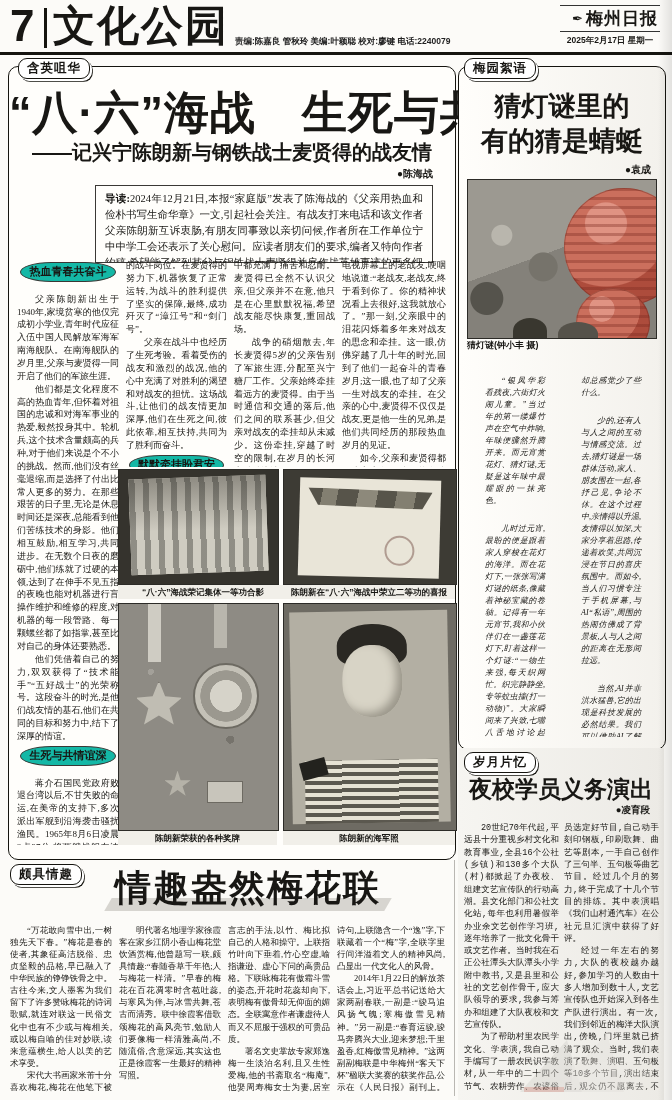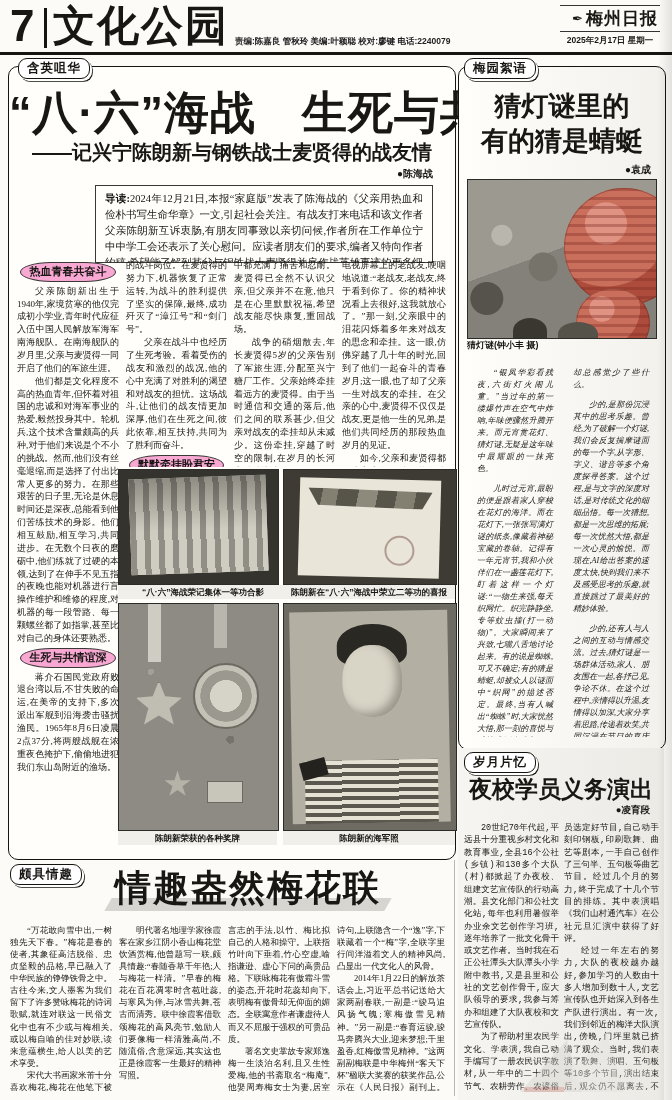--- a/index.html
+++ b/index.html
@@ -44,23 +44,23 @@
          border:1.5px solid #3a3835;padding:5px 9px;font-size:10.5px;line-height:1.52;
          text-align:justify;overflow:hidden;background:#fffefb;}
   .intro b{font-weight:bold;}
   .intro::before,.intro::after{content:"";position:absolute;width:16px;height:16px;border-color:#15140f;border-style:solid;}
   .intro::before{left:-4px;top:-4px;border-width:2.5px 0 0 2.5px;}
   .intro::after{right:-4px;bottom:-4px;border-width:0 2.5px 2.5px 0;}
 
   .col{position:absolute;font-size:9px;line-height:1.43;text-align:justify;overflow:hidden;}
   .col p{margin:0;text-indent:2em;}
   .col p.noindent{text-indent:0;}
-  .subhead{display:block;margin:3px auto 3px auto;width:92%;border:1.2px solid #3a3835;
+  .subhead{display:block;margin:3px auto 11px auto;width:92%;border:1.2px solid #3a3835;
          border-radius:50px/16px;text-align:center;font-family:"Liberation Sans",sans-serif;
-         font-size:11px;font-weight:900;padding:1px 0;background:#f9a8d4;text-indent:0;}
+         font-size:11px;font-weight:900;padding:1px 0;background:#14b8a6;text-indent:0;}
   .colA{left:8px;top:192px;width:102px;height:586px;}
   .colB{left:117px;top:192px;width:101px;height:208px;}
   .colC{left:225px;top:192px;width:101px;height:208px;}
   .colD{left:333px;top:192px;width:104px;height:208px;}
 
   
   .ph{position:absolute;border:1px solid #2c2b27;overflow:hidden;}
   .ph-cap{position:absolute;font-size:8.5px;font-weight:bold;text-align:center;
           font-family:"Liberation Sans",sans-serif;background:#f1efe9;line-height:14px;}
   .ph1{left:109px;top:402px;width:159px;height:114px;background:#35332d;}
@@ -113,21 +113,21 @@
   .lantern::after{content:"";position:absolute;inset:0;border-radius:50%;
         background:repeating-linear-gradient(180deg,rgba(120,40,30,.35) 0 3px,rgba(0,0,0,0) 3px 9px);}
   .lan1{right:-28px;top:8px;width:120px;height:118px;}
   .lan2{right:6px;bottom:-20px;width:74px;height:70px;}
   .head1{position:absolute;left:24%;bottom:-6px;width:34px;height:26px;border-radius:50% 50% 0 0;background:#39372f;}
   .head2{position:absolute;left:48%;bottom:-8px;width:40px;height:24px;border-radius:50% 50% 0 0;background:#55524a;}
   .r-cap{position:absolute;left:8px;top:272px;width:188px;font-size:9px;font-weight:bold;
         font-family:"Liberation Sans",sans-serif;display:flex;justify-content:flex-start;}
   .r-col{position:absolute;top:292px;width:92px;height:378px;font-size:8px;line-height:1.5;
         text-align:justify;overflow:hidden;font-style:italic;}
-  .r-col p{margin:8px;text-indent:2em;}
+  .r-col p{margin:16px;text-indent:2em;}
   .r-col1{left:10px;}
   .r-col2{left:106px;}
 
   
   .sbox{position:absolute;left:458px;top:748px;width:206px;height:352px;
         background:linear-gradient(to right,#f6f5f1,#eceae5);}
   .s-title{position:absolute;left:0;top:26px;width:100%;text-align:center;
         font-family:"Liberation Sans",sans-serif;font-size:23px;font-weight:900;}
   .s-author{position:absolute;right:14px;top:56px;font-size:9.5px;font-weight:bold;}
   .s-col{position:absolute;top:74px;width:95px;height:268px;font-size:8.5px;line-height:1.45;
@@ -176,20 +176,21 @@
   <div class="mainbox">
     <div class="m-headline">“八·六”海战　生死与共</div>
     <div class="m-sub">——记兴宁陈朗新与钢铁战士麦贤得的战友情</div>
     <div class="m-author">●陈海战</div>
     <div class="intro"><b>导读:</b><span>2024年12月21日,本报“家庭版”发表了陈海战的《父亲用热血和俭朴书写生命华章》一文,引起社会关注。有战友打来电话和该文作者父亲陈朗新互诉衷肠,有朋友同事致以亲切问候,作者所在工作单位宁中中学工会还表示了关心慰问。应读者朋友们的要求,编者又特向作者约稿,希望能了解到其父与钢铁战士麦贤得并肩作战英雄事迹的更多细节。为此,他又从他父亲口中挖出一些“猛料”。今刊此文,以飨读者。</span></div>
 
     <div class="col colA">
       <span class="subhead">热血青春共奋斗</span>
       <p>父亲陈朗新出生于1940年,家境贫寒的他仅完成初小学业,青年时代应征入伍中国人民解放军海军南海舰队。在南海舰队的岁月里,父亲与麦贤得一同开启了他们的军旅生涯。</p>
       <p>他们都是文化程度不高的热血青年,但怀着对祖国的忠诚和对海军事业的热爱,毅然投身其中。轮机兵,这个技术含量颇高的兵种,对于他们来说是个不小的挑战。然而,他们没有丝毫退缩,而是选择了付出比常人更多的努力。在那些艰苦的日子里,无论是休息时间还是深夜,总能看到他们苦练技术的身影。他们相互鼓励,相互学习,共同进步。在无数个日夜的磨砺中,他们练就了过硬的本领,达到了在伸手不见五指的夜晚也能对机器进行盲操作维护和维修的程度,对机器的每一段管路、每一颗螺丝都了如指掌,甚至比对自己的身体还要熟悉。</p>
+      <p>他们凭借着自己的努力,双双获得了“技术能手”“五好战士”的光荣称号。这段奋斗的时光,是他们战友情的基石,他们在共同的目标和努力中,结下了深厚的情谊。</p>
       <span class="subhead">生死与共情谊深</span>
       <p>蒋介石国民党政府败退台湾以后,不甘失败的命运,在美帝的支持下,多次派出军舰到沿海袭击骚扰渔民。1965年8月6日凌晨2点37分,将两艘战舰在浓重夜色掩护下,偷偷地进犯我们东山岛附近的渔场。</p>
 
     </div>
     <div class="col colB">
       <p class="noindent">的战斗岗位。在麦贤得的努力下,机器恢复了正常运转,为战斗的胜利提供了坚实的保障,最终,成功歼灭了“漳江号”和“剑门号”。</p>
       <p>父亲在战斗中也经历了生死考验。看着受伤的战友和激烈的战况,他的心中充满了对胜利的渴望和对战友的担忧。这场战斗,让他们的战友情更加深厚,他们在生死之间,彼此依靠,相互扶持,共同为了胜利而奋斗。</p>
       <span class="subhead">默默牵挂盼君安</span>
 
     </div>
@@ -252,21 +253,20 @@
       <span>(钟小丰  摄)</span>
     </div>
     <div class="r-col r-col1">
       <p>“银凤华彩看残夜,六街灯火闹儿童。”当过年的第一缕爆竹声在空气中炸响,年味便骤然升腾开来。而元宵赏花灯、猜灯谜,无疑是这年味中最耀眼的一抹亮色。</p>
       <p>儿时过元宵,最盼的便是跟着家人穿梭在花灯的海洋。而在花灯下,一张张写满灯谜的纸条,像藏着神秘宝藏的卷轴。记得有一年元宵节,我和小伙伴们在一盏莲花灯下,盯着这样一个灯谜:“一物生来强,每天织网忙。织完静静坐,专等蚊虫撞(打一动物)”。大家瞬间来了兴致,七嘴八舌地讨论起来。有的说是蜘蛛,可又不确定;有的猜是蜻蜓,却被众人以谜面中“织网”的描述否定。最终,当有人喊出“蜘蛛”时,大家恍然大悟,那一刻的喜悦与成就感,至今难忘。</p>
       <p>古人猜灯谜,更是热闹非凡。宋代的元宵节,上至达官显贵,下至贩夫走卒,皆愿身这场智力盛宴。人们身着华服,手提花灯,在灯谜前驻足沉思,或皱眉苦想,或开怀大笑。猜对时,众人欢呼,店家送上精巧的小礼品;猜错了,也不气馁,随即奔向下一个谜面,欢声笑语回荡在大街小巷,勾勒出一幅鲜活的市井欢乐图。</p>
 
     </div>
     <div class="r-col r-col2">
       <p style="text-indent:0;">却总感觉少了些什么。</p>
-      <p>少的,是那份沉浸其中的思考乐趣。曾经,为了破解一个灯谜,我们会反复揣摩谜面的每一个字,从字形、字义、谐音等多个角度探寻答案。这个过程,是与文字的深度对话,是对传统文化的细细品悟。每一次猜想,都是一次思维的拓展;每一次恍然大悟,都是一次心灵的愉悦。而现在,AI给出答案的速度太快,快到我们来不及感受思考的乐趣,就直接跳过了最美好的精妙体验。</p>
       <p>少的,还有人与人之间的互动与情感交流。过去,猜灯谜是一场群体活动,家人、朋友围在一起,各抒己见,争论不休。在这个过程中,亲情得以升温,友情得以加深,大家分享着思路,传递着欢笑,共同沉浸在节日的喜庆氛围中。而如今,当人们习惯专注于手机屏幕,与AI“私语”,周围的热闹仿佛成了背景板,人与人之间的距离在无形间拉远。</p>
       <p>当然,AI并非洪水猛兽,它的出现是科技发展的必然结果。我们可以借助AI了解更多灯谜知识,挖掘灯谜背后的文化内涵;也可以利用AI设计出更具创意、难度更高的灯谜,为传统习俗注入新的活力。但在享受科技带来的便利时,我们更应珍视传统猜灯谜的过程,那是元宵节独特的文化记忆,是连接过去与未来的情感纽带。</p>
 
     </div>
   </div>
 
   <div class="badge" style="left:464px;top:752px;">岁月片忆</div>
   <div class="sbox">
     <div class="s-title">夜校学员义务演出</div>
     <div class="s-author">●凌育段</div>

